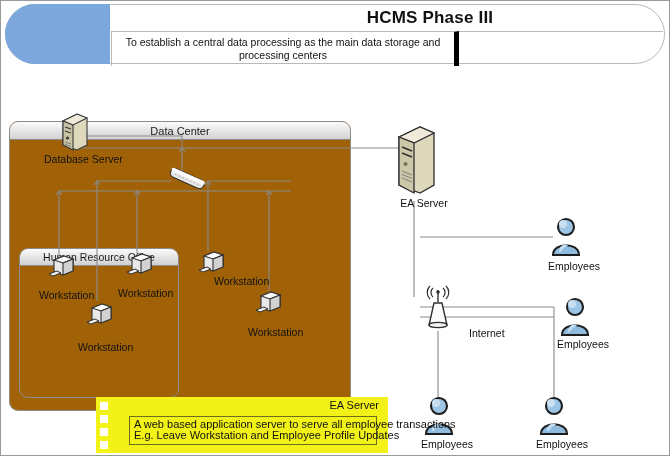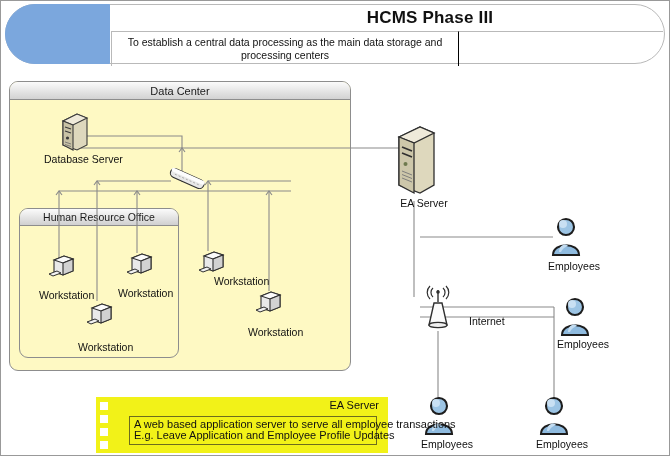--- a/index.html
+++ b/index.html
@@ -7,27 +7,27 @@
   #page{position:relative;width:670px;height:456px;background:#fff;border:1px solid #999;box-sizing:border-box;overflow:hidden;}
 
   
   .banner{position:absolute;left:4px;top:3px;width:660px;height:60px;}
   .banner-pill{position:absolute;left:0;top:0;width:660px;height:60px;border:1px solid #b9b9b9;border-radius:30px;background:#fff;box-sizing:border-box;}
   .banner-blue{position:absolute;left:0;top:0;width:105px;height:60px;background:#7ba7dd;border-radius:30px 0 0 30px;border:1px solid #7ba7dd;box-sizing:border-box;}
   .banner-title{position:absolute;left:106px;top:1px;width:552px;height:26px;
       display:flex;align-items:center;justify-content:center;
       font-size:17px;font-weight:bold;color:#111;letter-spacing:.2px;padding-left:43px;}
   .banner-sub-wrap{position:absolute;left:106px;top:27px;width:552px;height:32px;display:flex;}
-  .banner-sub{width:348px;height:32px;border-top:1px solid #b9b9b9;border-right:1px solid #000000;border-left:1px solid #b9b9b9;
+  .banner-sub{width:348px;height:32px;border-top:1px solid #b9b9b9;border-right:5px solid #000000;border-left:1px solid #b9b9b9;
       box-sizing:border-box;display:flex;align-items:center;justify-content:center;text-align:center;
       font-size:10.5px;line-height:13px;color:#111;padding:17px 3px;}
   .banner-sub-empty{flex:1;height:32px;border-top:1px solid #b9b9b9;box-sizing:border-box;}
 
   
-  .panel{position:absolute;border:1px solid #8d8d8d;border-radius:9px;background:#fef9c3;box-sizing:border-box;}
+  .panel{position:absolute;border:1px solid #8d8d8d;border-radius:9px;background:#a16207;box-sizing:border-box;margin-top:40px;}
   .panel-head{height:17px;border-radius:8px 8px 0 0;border-bottom:1px solid #8d8d8d;
       background:linear-gradient(#fbfbfb,#d2d2d2);
       display:flex;align-items:center;justify-content:center;
       font-size:11px;color:#1a1a1a;}
   .panel-sub-head{height:16px;border-radius:8px 8px 0 0;border-bottom:1px solid #8d8d8d;
       background:linear-gradient(#fbfbfb,#d0d0d0);
       display:flex;align-items:center;justify-content:center;
       font-size:10.5px;color:#1a1a1a;}
 
   #dataCenter{left:8px;top:80px;width:342px;height:290px;}
@@ -212,21 +212,21 @@
       <line x1="17" y1="6" x2="17" y2="18" stroke="#2f2f2f" stroke-width="1.4"></line>
       <circle cx="17" cy="8" r="1.8" fill="#2f2f2f"></circle>
       <path d="M12 4 A6 6 0 0 0 12 13" fill="none" stroke="#2f2f2f" stroke-width="1.2"></path>
       <path d="M9 2 A9 9 0 0 0 9 15" fill="none" stroke="#2f2f2f" stroke-width="1.2"></path>
       <path d="M22 4 A6 6 0 0 1 22 13" fill="none" stroke="#2f2f2f" stroke-width="1.2"></path>
       <path d="M25 2 A9 9 0 0 1 25 15" fill="none" stroke="#2f2f2f" stroke-width="1.2"></path>
       <path d="M13 19 L21 19 L26 41 L8 41 Z" fill="#fbfbfb" stroke="#2f2f2f" stroke-width="1.4"></path>
       <ellipse cx="17" cy="41" rx="9" ry="2.6" fill="#f0f0f0" stroke="#2f2f2f" stroke-width="1.2"></ellipse>
     </svg>
   </div>
-  <div class="nlabel" style="left:452px;top:314px;">Internet</div>
+  <div class="nlabel" style="left:452px;top:326px;">Internet</div>
 
   <div class="icon" style="left:548px;top:215px;">
     <svg width="34" height="42" viewBox="0 0 34 42">
       <circle cx="17" cy="11" r="8" fill="#9cc4e4" stroke="#1d1d1d" stroke-width="2.1"></circle>
       <circle cx="14" cy="8" r="4" fill="#c9e0f3" stroke="none"></circle>
       <path d="M4 39 C4 26 30 26 30 39 Z" fill="#8fbbdf" stroke="#1d1d1d" stroke-width="2.1"></path>
       <path d="M10 36 C10 28 18 27 19 30 C16 31 13 33 12 36 Z" fill="#c2dcf1" stroke="none"></path>
     </svg>
   </div>
   <div class="nlabel c" style="left:565px;top:259px;">Employees</div>
@@ -262,17 +262,17 @@
   <div class="nlabel c" style="left:553px;top:437px;">Employees</div>
 
   <div id="note">
     <div class="note-notch" style="top:5px;"></div>
     <div class="note-notch" style="top:18px;"></div>
     <div class="note-notch" style="top:31px;"></div>
     <div class="note-notch" style="top:44px;"></div>
     <div class="note-title">EA Server</div>
     <div class="note-box">
       <div class="note-line">A web based application server to serve all employee transactions</div>
-      <div class="note-line">E.g. Leave Application and Employee Profile Updates</div>
+      <div class="note-line">E.g. Leave Workstation and Employee Profile Updates</div>
     </div>
   </div>
 
 </div>
 
 </body></html>

